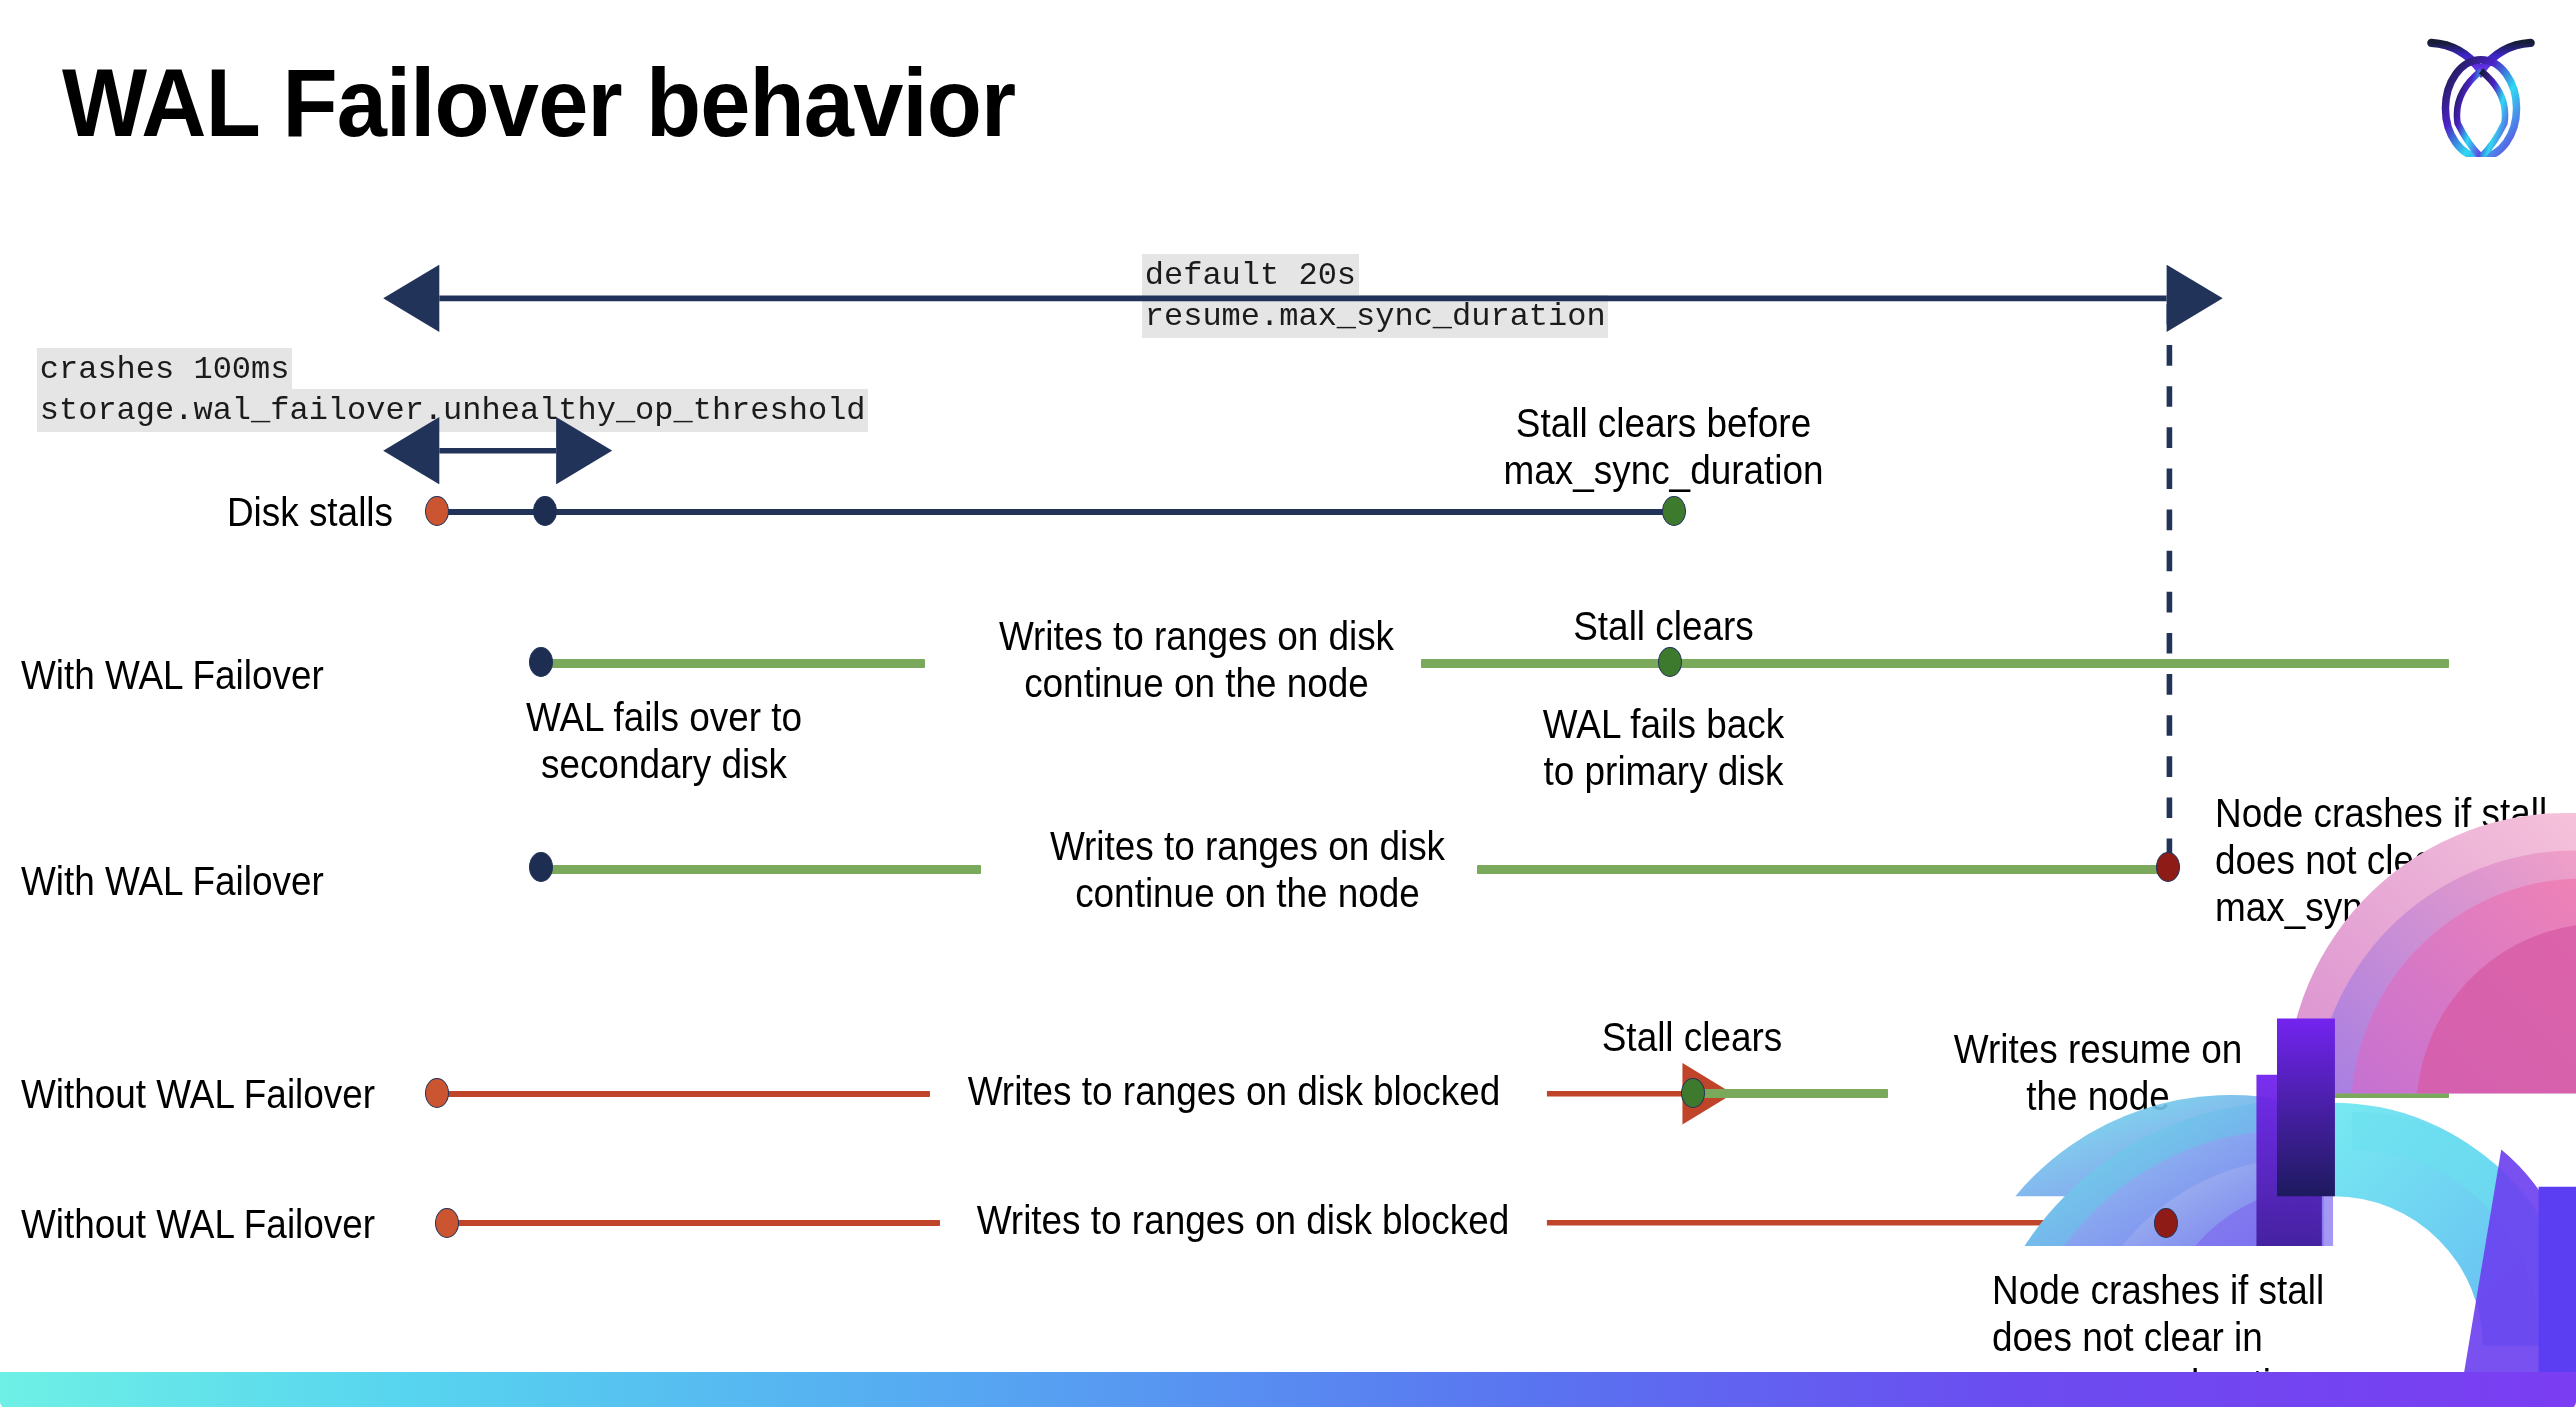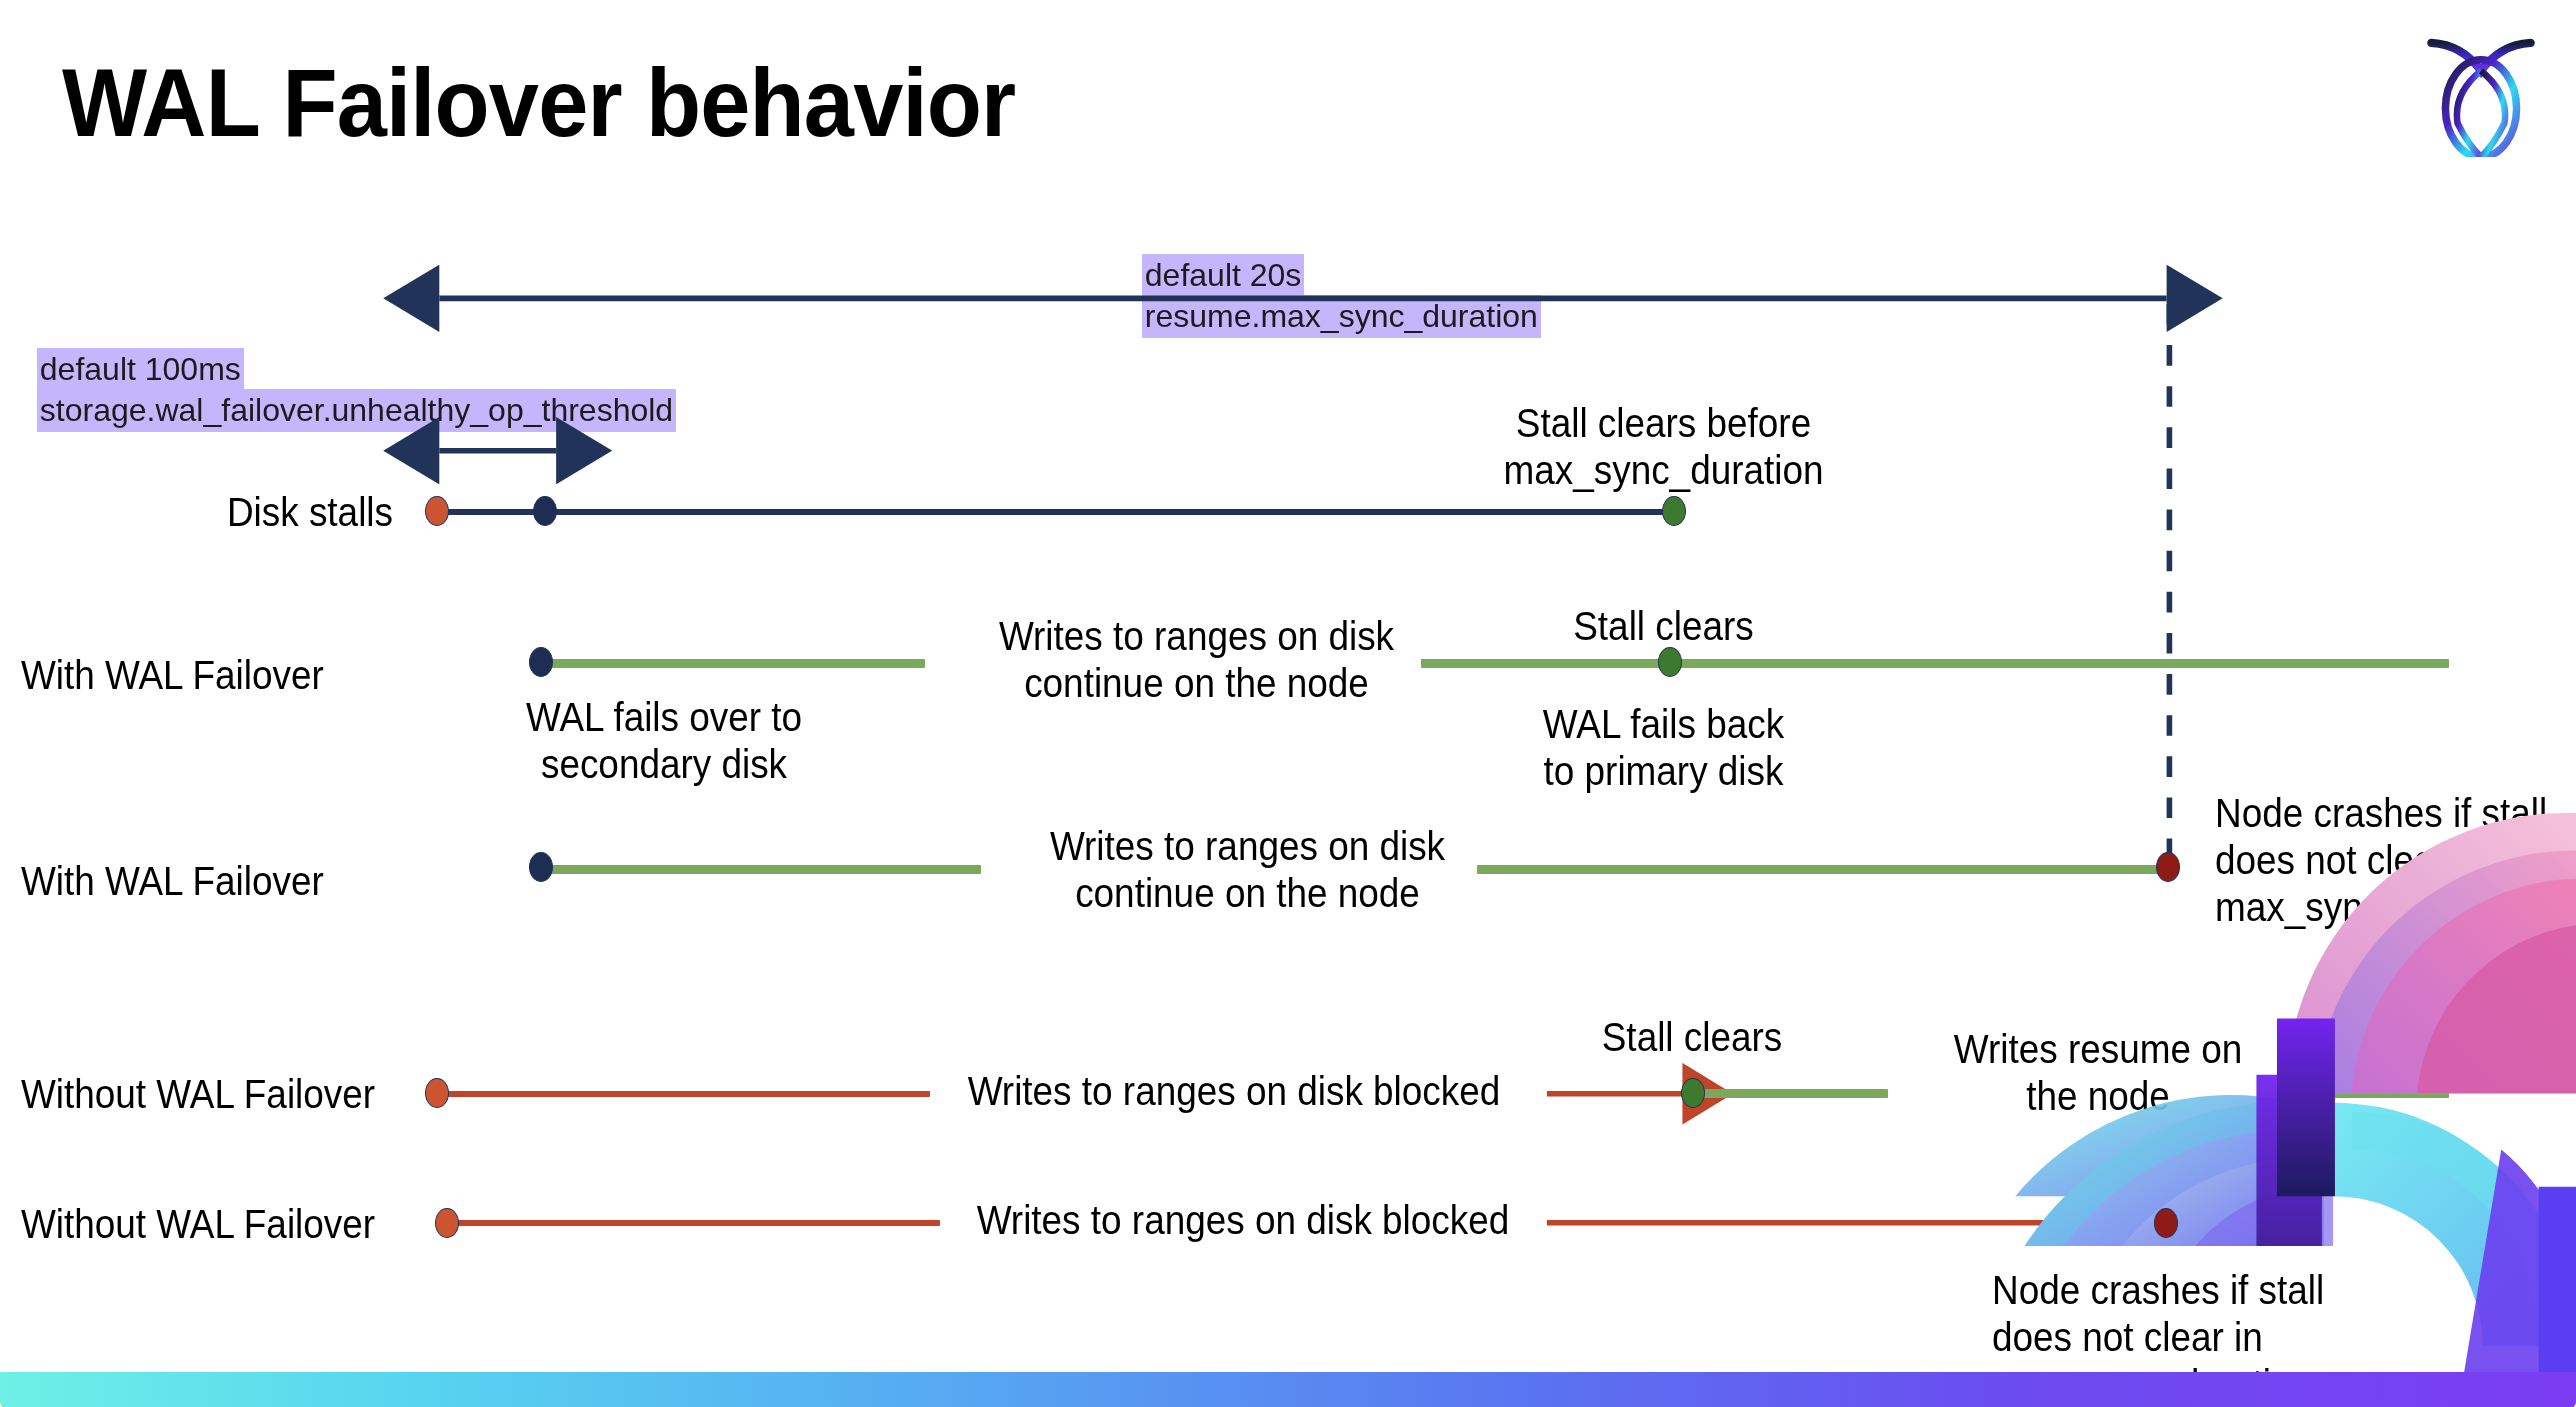--- a/index.html
+++ b/index.html
@@ -39,25 +39,25 @@
     position: absolute;
     right: 34px;
     top: 26px;
     width: 122px;
     height: 131px;
   }
 
   
   .code-chip {
     position: absolute;
-    font-family: Liberation Sans, sans-serif;
+    font-family: Liberation Mono, monospace;
     font-size: 32px;
     line-height: 41px;
     color: #1b1b1b;
-    background: #c4b5fd;
+    background: #e5e5e5;
     white-space: nowrap;
     padding: 0.9px 2.8px;
   }
 
   
   .row-label {
     position: absolute;
     font-size: 41px;
     line-height: 49px;
     color: #000000;
@@ -184,21 +184,21 @@
 
       <path d="M65 48 Q35 72 40 104 Q52 128 65 140" fill="none" stroke="url(#lg1)" stroke-width="7"></path>
       <path d="M65 48 Q95 72 90 104 Q78 128 65 140" fill="none" stroke="url(#lg1)" stroke-width="7"></path>
       <path d="M65 92 L65 140" fill="none" stroke="url(#lg1)" stroke-width="7"></path>
     </svg>
   </div>
 
   <div class="code-chip" style="left:1142px; top:254px;">default 20s</div>
   <div class="code-chip" style="left:1142px; top:295px;">resume.max_sync_duration</div>
 
-  <div class="code-chip" style="left:37px; top:348px;">default 100ms</div>
+  <div class="code-chip" style="left:37px; top:348px;">crashes 100ms</div>
   <div class="code-chip" style="left:37px; top:389px;">storage.wal_failover.unhealthy_op_threshold</div>
 
   <svg class="arrow-layer" viewBox="0 0 2756 1506" aria-hidden="true">
     <defs>
       <marker id="navyArrowL" markerWidth="12" markerHeight="12" refX="10" refY="6" orient="auto" markerUnits="strokeWidth">
         <path d="M10,0 L10,12 L0,6 z" fill="#22335a"></path>
       </marker>
       <marker id="navyArrowR" markerWidth="12" markerHeight="12" refX="2" refY="6" orient="auto" markerUnits="strokeWidth">
         <path d="M2,0 L2,12 L12,6 z" fill="#22335a"></path>
       </marker>

